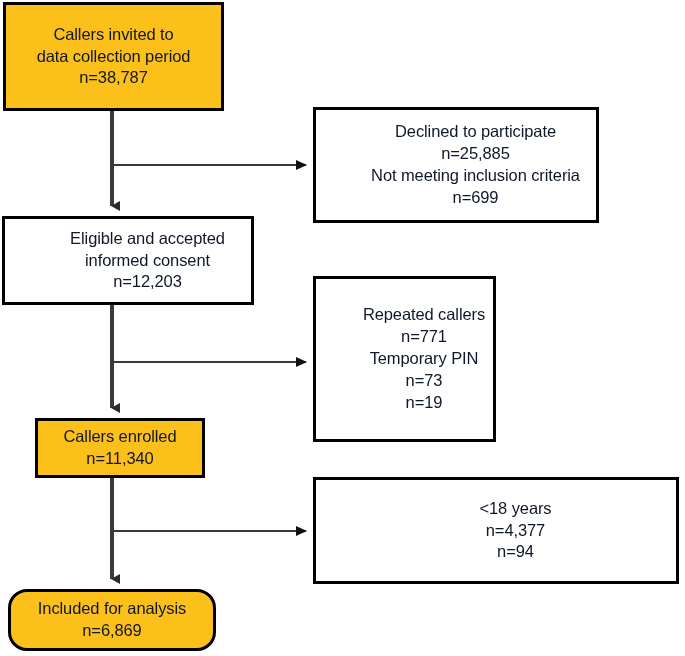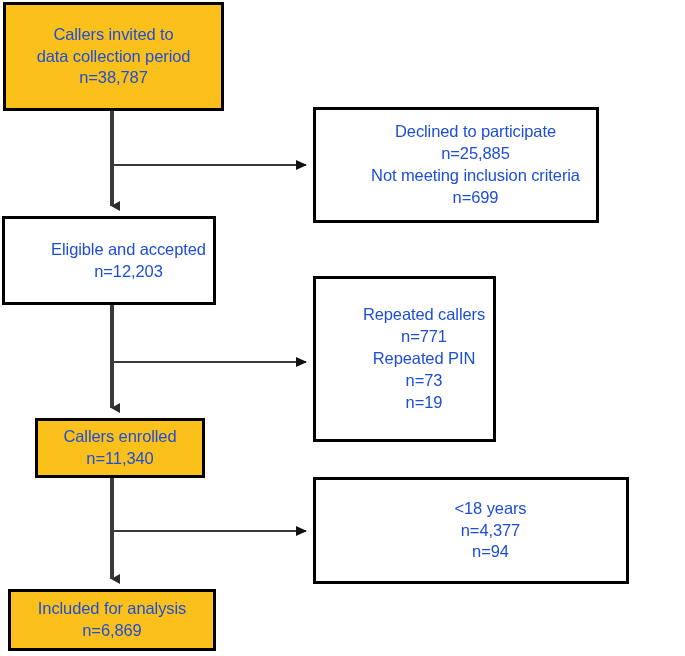--- a/index.html
+++ b/index.html
@@ -25,48 +25,48 @@
   }
   .node {
     position: absolute;
     box-sizing: border-box;
     border: 3px solid #000000;
     display: flex;
     flex-direction: column;
     align-items: center;
     justify-content: center;
     text-align: center;
-    color: #1d4ed8;
+    color: #0f172a;
     font-size: 16.5px;
     line-height: 1.33;
     font-weight: 400;
     letter-spacing: -0.1px;
   }
   .node.highlight {
     background: #FCC01B;
   }
   .node.plain {
     background: #ffffff;
     padding-left: 39px;
   }
   .node .line {
     display: block;
     white-space: nowrap;
   }
 
   
   #node-invited  { left: 3px;  top: 2px;   width: 221px; height: 109px; }
-  #node-eligible { left: 2px;  top: 216px; width: 214px; height: 89px;  }
+  #node-eligible { left: 2px;  top: 216px; width: 252px; height: 89px;  }
   #node-enrolled { left: 35px; top: 418px; width: 170px; height: 60px;  }
-  #node-included { left: 8px;  top: 589px; width: 208px; height: 62px;  }
+  #node-included { left: 8px;  top: 589px; width: 208px; height: 62px; border-radius: 19px;  }
 
   
   #node-declined  { left: 313px; top: 107px; width: 286px; height: 116px; }
   #node-repeated  { left: 313px; top: 276px; width: 183px; height: 166px; }
-  #node-under18   { left: 313px; top: 477px; width: 316px; height: 107px; }
+  #node-under18   { left: 313px; top: 477px; width: 366px; height: 107px; }
 </style>
 </head>
 <body>
 
 <div id="flow-root">
 
   <svg id="edge-layer" viewBox="0 0 685 656" width="685" height="656" xmlns="http://www.w3.org/2000/svg">
     <defs>
       <marker id="arrow-down" markerWidth="10" markerHeight="10" refX="5" refY="8" orient="auto" markerUnits="userSpaceOnUse">
         <path d="M0,0 L10,0 L5,9 Z" fill="#2b2b2b"></path>
@@ -97,27 +97,28 @@
 
   <div class="node plain" id="node-declined">
     <span class="line">Declined to participate</span>
     <span class="line">n=25,885</span>
     <span class="line">Not meeting inclusion criteria</span>
     <span class="line">n=699</span>
   </div>
 
   <div class="node plain" id="node-eligible">
     <span class="line">Eligible and accepted</span>
+    <span class="line">informed consent</span>
     <span class="line">n=12,203</span>
   </div>
 
   <div class="node plain" id="node-repeated">
     <span class="line">Repeated callers</span>
     <span class="line">n=771</span>
-    <span class="line">Repeated PIN</span>
+    <span class="line">Temporary PIN</span>
     <span class="line">n=73</span>
     <span class="line">n=19</span>
   </div>
 
   <div class="node highlight" id="node-enrolled">
     <span class="line">Callers enrolled</span>
     <span class="line">n=11,340</span>
   </div>
 
   <div class="node plain" id="node-under18">

